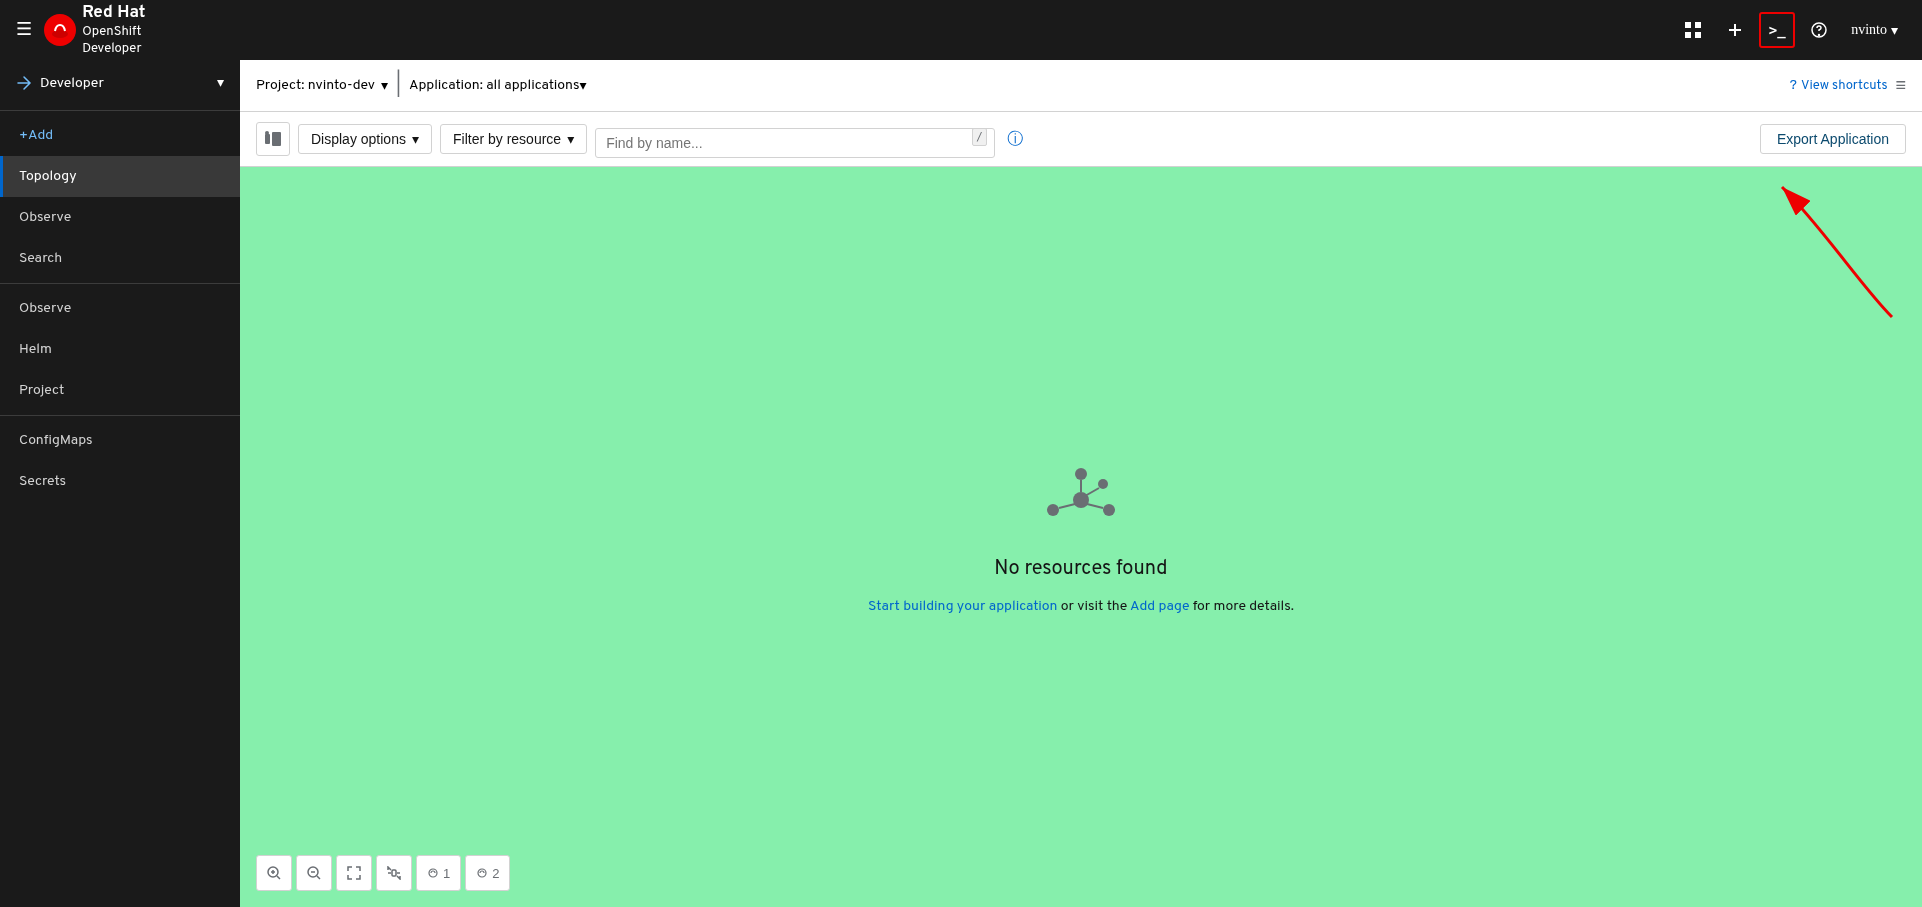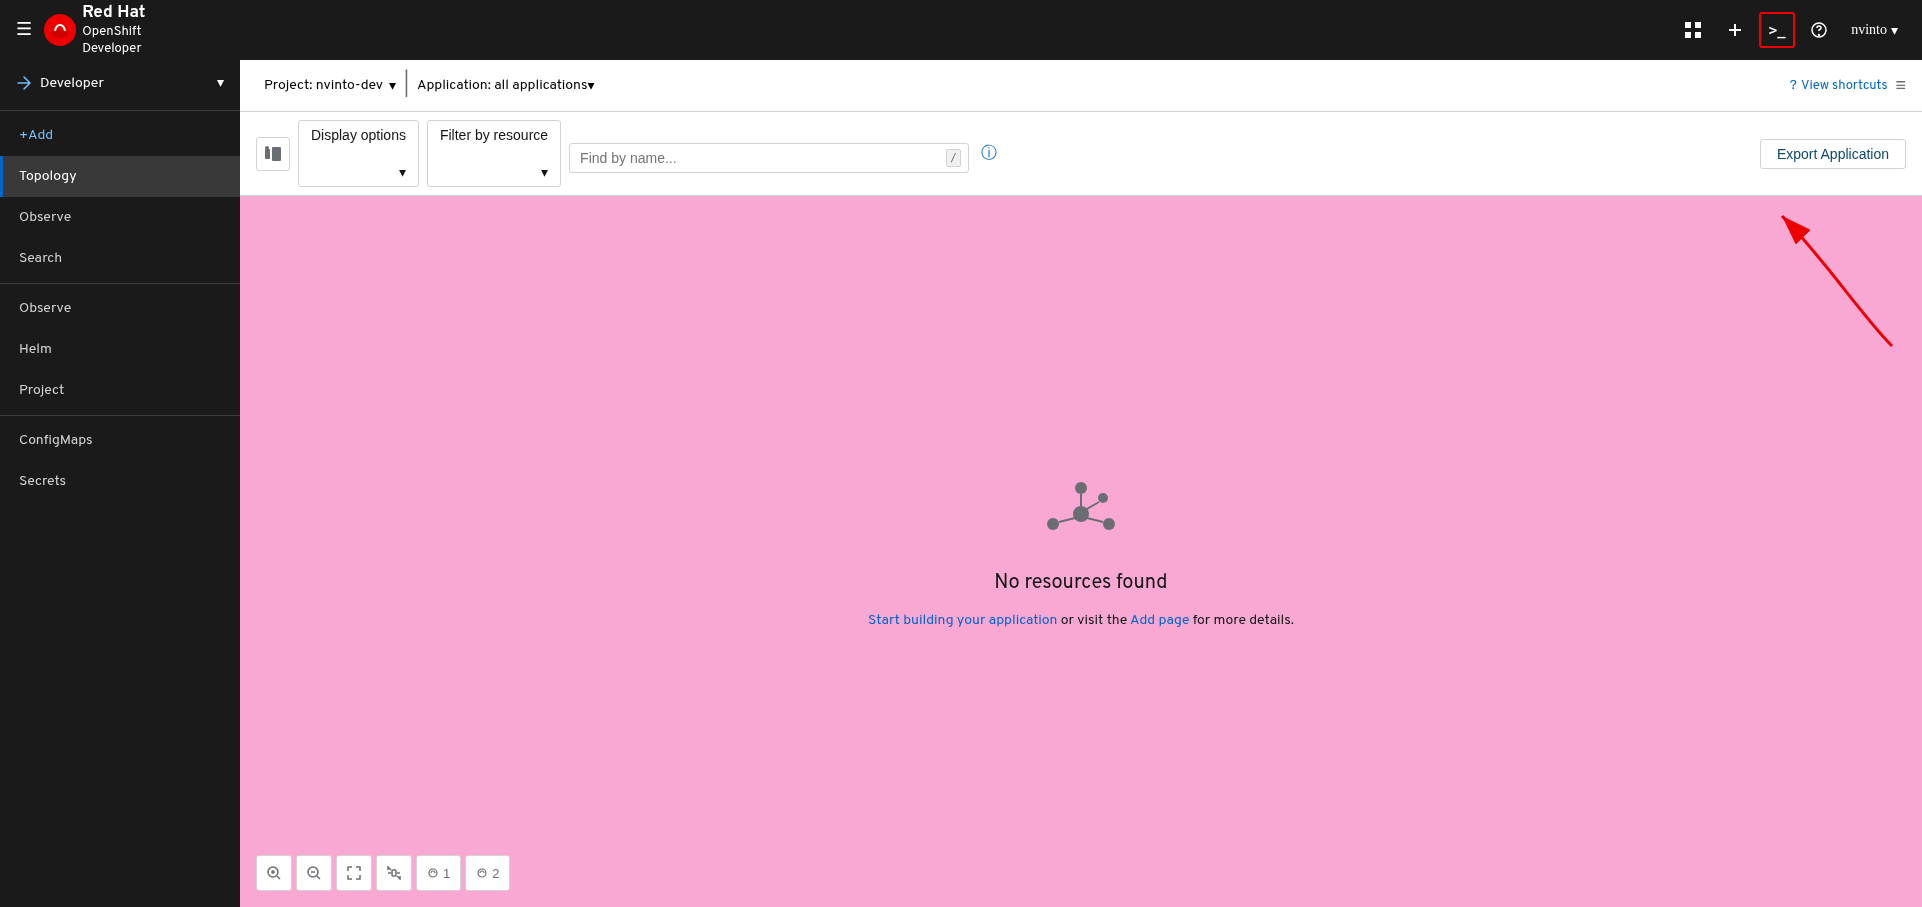--- a/index.html
+++ b/index.html
@@ -102,21 +102,21 @@
       padding: 0 16px;
       height: 52px;
       display: flex;
       align-items: center;
       justify-content: space-between;
       flex-shrink: 0;
     }
     .content-header-left { display: flex; align-items: center; gap: 8px; }
     .project-selector {
       display: flex; align-items: center; gap: 6px;
-      font-size: 14px; cursor: pointer; margin-left: 8px;
+      font-size: 14px; cursor: pointer;
     }
     .separator { color: #6a6e73; font-size: 18px; }
     .app-selector {
       display: flex; align-items: center; gap: 0;
       font-size: 14px; cursor: pointer;
     }
     .content-header-right { display: flex; align-items: center; gap: 8px; }
     .view-shortcuts-link { color: #0066cc; font-size: 13px; cursor: pointer; display: flex; align-items: center; gap: 4px; }
     .list-view-btn { background: none; border: none; cursor: pointer; color: #6a6e73; font-size: 18px; }
 
@@ -132,35 +132,34 @@
     }
     .topology-icon-btn {
       width: 34px; height: 34px;
       border: 1px solid #d2d2d2;
       background: #fff;
       cursor: pointer;
       display: flex; align-items: center; justify-content: center;
       border-radius: 3px;
     }
     .dropdown-btn {
-      display: flex; align-items: flex-end; gap: 21px;
+      display: flex; align-items: flex-end; gap: 6px;
       padding: 6px 12px;
       border: 1px solid #d2d2d2;
       background: #fff;
       cursor: pointer;
       border-radius: 3px;
       font-size: 14px;
       color: #151515;
-      flex-direction: column;
     }
     .search-box {
       flex: 1;
       max-width: 400px;
       position: relative;
-      display: flex; align-items: center; margin-top: 8px;
+      display: flex;  margin-top: 8px;
     }
     .search-input {
       width: 100%;
       padding: 6px 36px 6px 10px;
       border: 1px solid #d2d2d2;
       border-radius: 3px;
       font-size: 14px;
       outline: none;
     }
     .search-slash {
@@ -180,21 +179,21 @@
       border: 1px solid #d2d2d2;
       border-radius: 3px;
       font-size: 14px;
       cursor: pointer;
       color: #0c4a6e;
     }
 
     
     .topology-canvas {
       flex: 1;
-      background: #f9a8d4;
+      background: #86efac;
       display: flex;
       flex-direction: column;
       align-items: center;
       justify-content: center;
       position: relative;
       overflow: hidden;
     }
     .empty-state {
       display: flex; flex-direction: column;
       align-items: center; justify-content: center;

